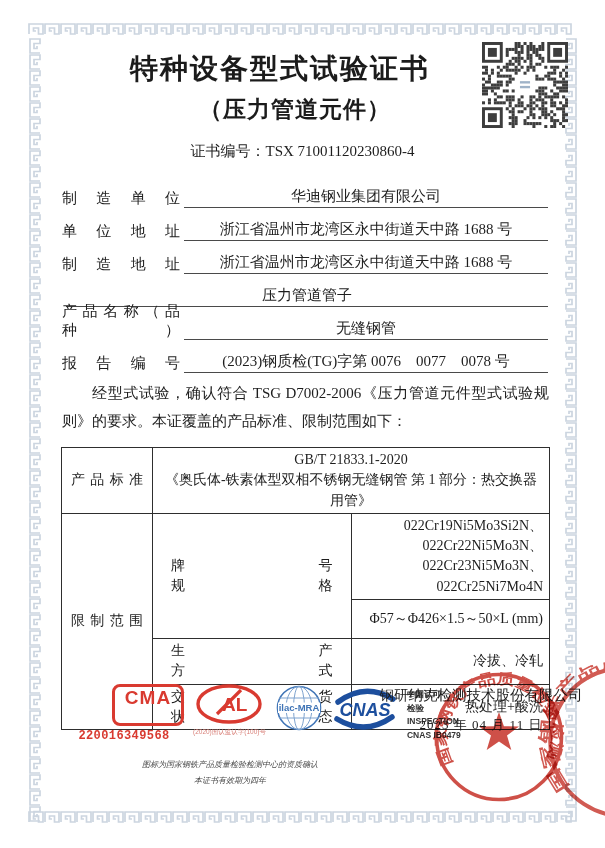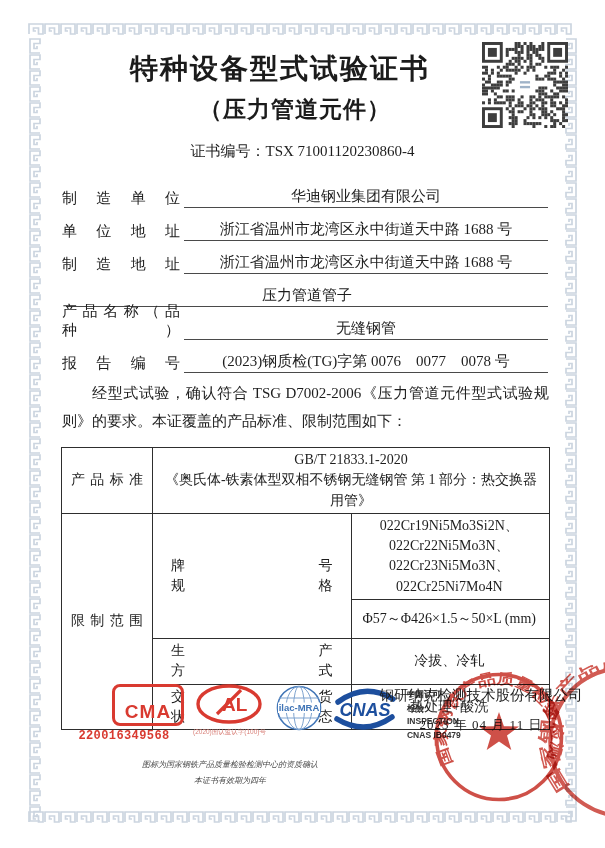--- a/index.html
+++ b/index.html
@@ -20,25 +20,25 @@
   .fvalue{flex:1;text-align:center;font-size:15px;color:#1d1d1d;
     border-bottom:1.5px solid #4a4a4a;padding-bottom:1px;margin-left:4px;}
   .statement{position:absolute;top:380px;left:62px;width:487px;font-size:15px;line-height:1.85;
     text-indent:2em;text-align:justify;color:#1d1d1d;}
   table.spec{position:absolute;top:447px;left:61px;width:489px;border-collapse:collapse;
     font-size:14px;color:#1d1d1d;table-layout:fixed;}
   table.spec td{border:1.4px solid #2e2e2e;padding:2px 6px;line-height:1.45;}
   table.spec .c1{width:72px;text-align:justify;text-align-last:justify;padding:2px 9px;}
   table.spec .c2{width:46px;text-align:justify;text-align-last:justify;padding:2px 18px;}
   table.spec .cc{text-align:center;}
-  table.spec .cl{text-align:center;padding-left:4px;}
+  table.spec .cl{text-align:right;padding-left:4px;}
   .marks{position:absolute;top:684px;left:64px;display:flex;align-items:flex-start;gap:9px;}
   .mark-col{display:flex;flex-direction:column;align-items:center;}
   .cma-box{width:66px;height:36px;border:3.5px solid #d93a30;border-radius:8px;
-    display:flex;align-items:flex-end;justify-content:center;margin-left:48px;}
+    display:flex;align-items:flex-start;justify-content:center;margin-left:48px;}
   .cma-txt{font-size:19px;font-weight:900;color:#d93a30;letter-spacing:1px;font-family:"Liberation Sans",sans-serif;}
   .cma-num{font-size:12px;font-weight:bold;color:#d93a30;margin-top:3px;letter-spacing:0.4px;
     font-family:Liberation Mono, monospace;}
   .cal-cap{font-size:6.5px;color:#d98079;margin-top:2px;font-family:"Liberation Sans",sans-serif;}
   .cnas-cap{font-size:8.5px;font-weight:bold;color:#333;line-height:1.6;margin-top:4px;
     font-family:"Liberation Sans",sans-serif;}
   .footnote{position:absolute;top:757px;left:80px;width:300px;text-align:center;
     font-size:8px;line-height:2;color:#4a4a4a;font-style:italic;}
   .issuer{position:absolute;top:686px;left:368px;width:226px;text-align:center;color:#1d1d1d;}
   .issuer .l1{font-size:14.5px;margin-bottom:11px;}

